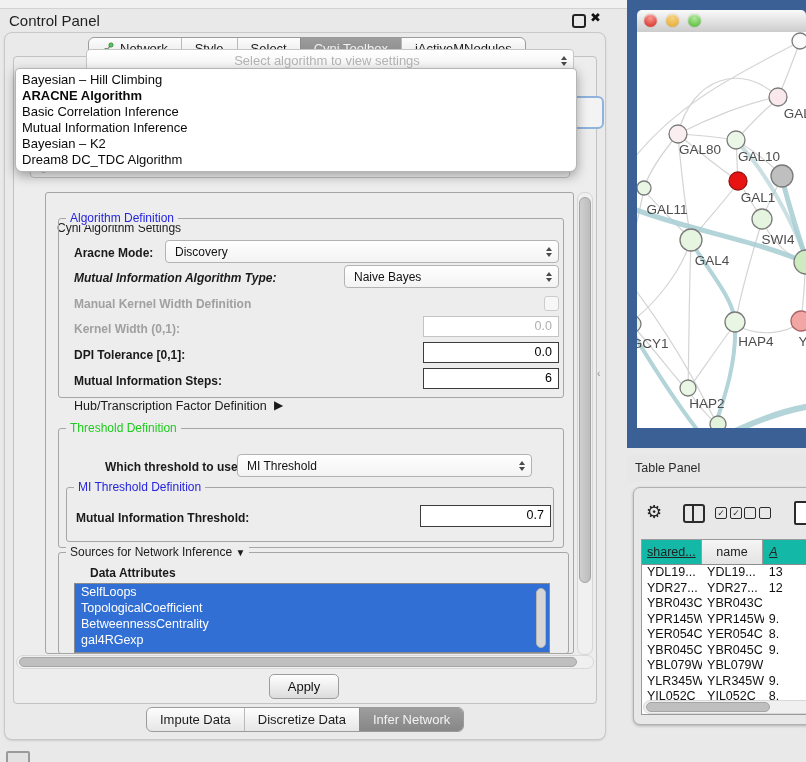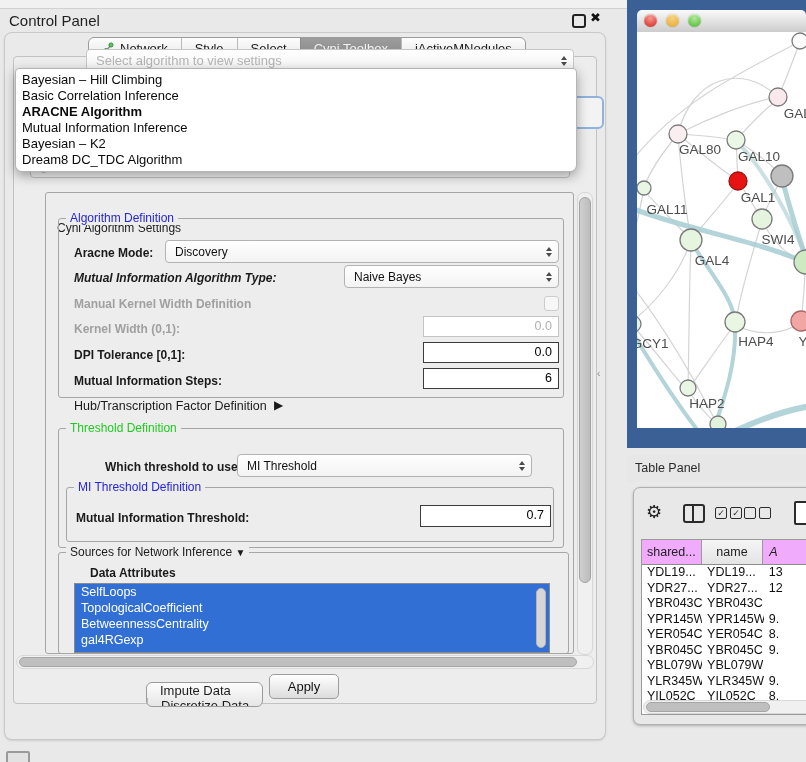--- a/index.html
+++ b/index.html
@@ -59,21 +59,21 @@
   .tp-window{position:absolute;left:633px;top:487px;width:180px;height:236px;background:#e8e8e8;border:1px solid #b0b0b0;border-radius:7px;box-shadow:0 1px 3px rgba(0,0,0,0.25);}
   .gear{position:absolute;font-size:18px;color:#222;}
   .split-ic{position:absolute;width:18px;height:15px;border:2px solid #2b2b2b;border-radius:3px;}
   .split-ic i{position:absolute;left:7px;top:0;width:2px;height:100%;background:#2b2b2b;}
   .pair{position:absolute;display:flex;gap:3px;}
   .pair .bx{width:10px;height:10px;border:1.5px solid #2b2b2b;border-radius:2px;font-size:9px;font-weight:bold;line-height:10px;text-align:center;color:#2b2b2b;}
   .doc-ic{position:absolute;width:16px;height:20px;border:2px solid #2b2b2b;border-radius:2px;background:#fff;}
   .tp-table{position:absolute;left:7px;top:51px;width:172px;height:174px;background:#fff;border:1px solid #9a9a9a;overflow:hidden;}
   .thead{display:flex;height:24px;border-bottom:1px solid #8d8d8d;}
   .th{box-sizing:border-box;border-right:1px solid #9a9a9a;font-size:12.5px;color:#222;display:flex;align-items:center;justify-content:center;background:linear-gradient(#f5f5f5,#e4e4e4);}
-  .th.hl{background:#f0abfc;}
+  .th.hl{background:#14b8a6;text-decoration:underline;}
   .trow{display:flex;height:15.5px;font-size:12.5px;color:#101010;}
   .td{box-sizing:border-box;padding:0 0 0 5px;overflow:hidden;white-space:nowrap;}
   .grip{position:absolute;left:597px;top:368px;width:8px;height:10px;color:#8a8a8a;font-size:10px;}
   .mini-ic{position:absolute;left:6px;top:751px;width:20px;height:14px;border:2px solid #9a9a9a;border-radius:2px;background:#e2e2e2;}
 </style>
 </head>
 <body>
 
 <div class="screen">
 
@@ -108,41 +108,41 @@
         <span>Cyni Toolbox</span>
       </div>
     <div class="tab">
         <span>jActiveMNodules</span>
       </div>
   </div>
 
   <div class="content-panel"></div>
 
   <div class="combo" style="left:86px;top:49px;width:488px;height:23px;z-index:25;border-color:#c6c6c6;">
-    <span class="ct" style="color:#b4b4b4;font-size:13px;">Select algorithm to view settings</span>
+    <span class="ct" style="text-align:center;color:#b4b4b4;font-size:13px;">Select algorithm to view settings</span>
     <span class="stepper">
         <i class="up"></i>
         <i class="dn"></i>
       </span>
   </div>
 
   <div class="focus-sliver"></div>
 
   <div class="combo" style="left:30px;top:152px;width:540px;height:26px;z-index:2;border-color:#c2c2c2;">
     <span class="ct" style="color:#bcbcbc;font-size:13px;">galFiltered.sif default node</span>
     <span class="stepper">
         <i class="up" style="border-bottom-color:#bbb;"></i>
         <i class="dn" style="border-top-color:#bbb;"></i>
       </span>
   </div>
 
   <div class="popup">
     <div class="opt">Bayesian – Hill Climbing</div>
+    <div class="opt bold">ARACNE Algorithm</div>
     <div class="opt">Basic Correlation Inference</div>
-    <div class="opt bold">ARACNE Algorithm</div>
     <div class="opt">Mutual Information Inference</div>
     <div class="opt">Bayesian – K2</div>
     <div class="opt">Dream8 DC_TDC Algorithm</div>
   </div>
 
   <div class="gb" style="left:45px;top:192px;width:527px;height:460px;">
     <span class="gb-title" style="color:#1c1c1c;margin-top:36px;">Cyni Algorithm Settings</span>
   </div>
 
   <div class="gb" style="left:58px;top:218px;width:504px;height:178px;">
@@ -211,21 +211,21 @@
   <div class="vtrack" style="left:577px;top:192px;width:14px;height:461px;">
     <div class="vthumb" style="left:1px;top:4px;width:10px;height:384px;"></div>
   </div>
 
   <div class="htrack" style="left:16px;top:655px;width:576px;height:12px;">
     <div class="hthumb" style="left:2px;top:1px;width:556px;height:8px;"></div>
   </div>
 
   <div class="btn" style="left:269px;top:674px;width:68px;height:23px;">Apply</div>
 
-  <div class="seg" style="left:146px;top:682px;height:23px;flex-direction:column;">
+  <div class="seg" style="left:146px;top:707px;height:23px;">
     <div class="tab">
         <span>Impute Data</span>
       </div>
     <div class="tab">
         <span>Discretize Data</span>
       </div>
     <div class="tab sel">
         <span>Infer Network</span>
       </div>
   </div>

